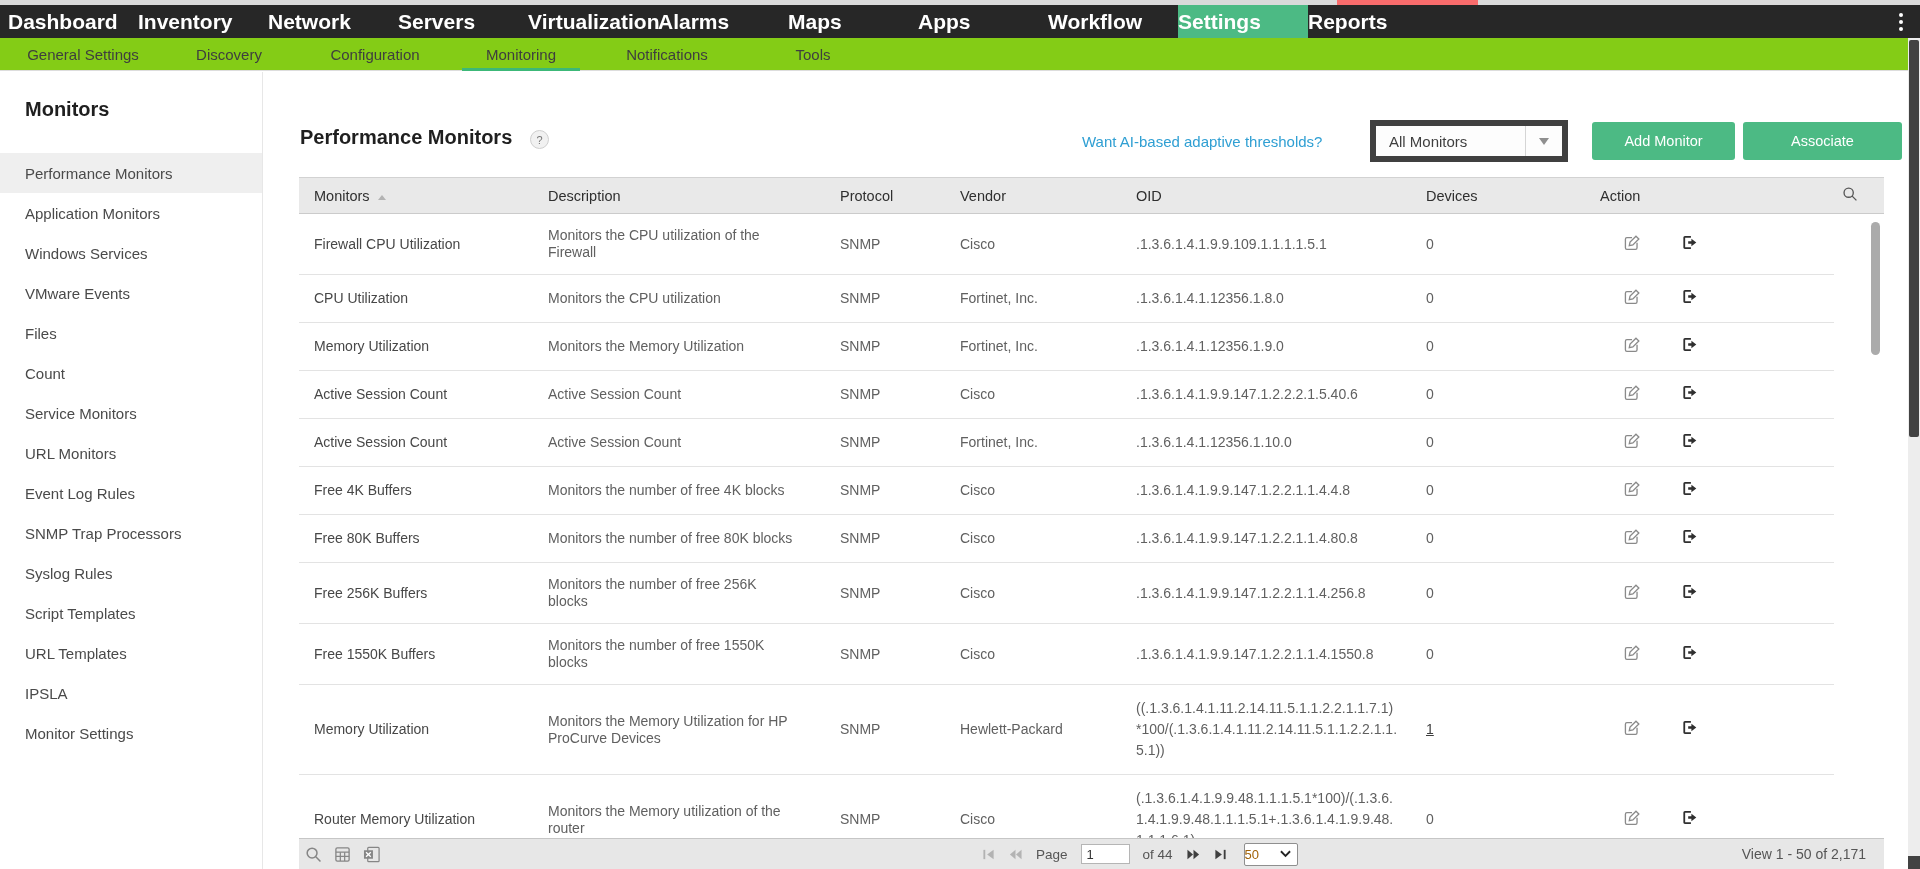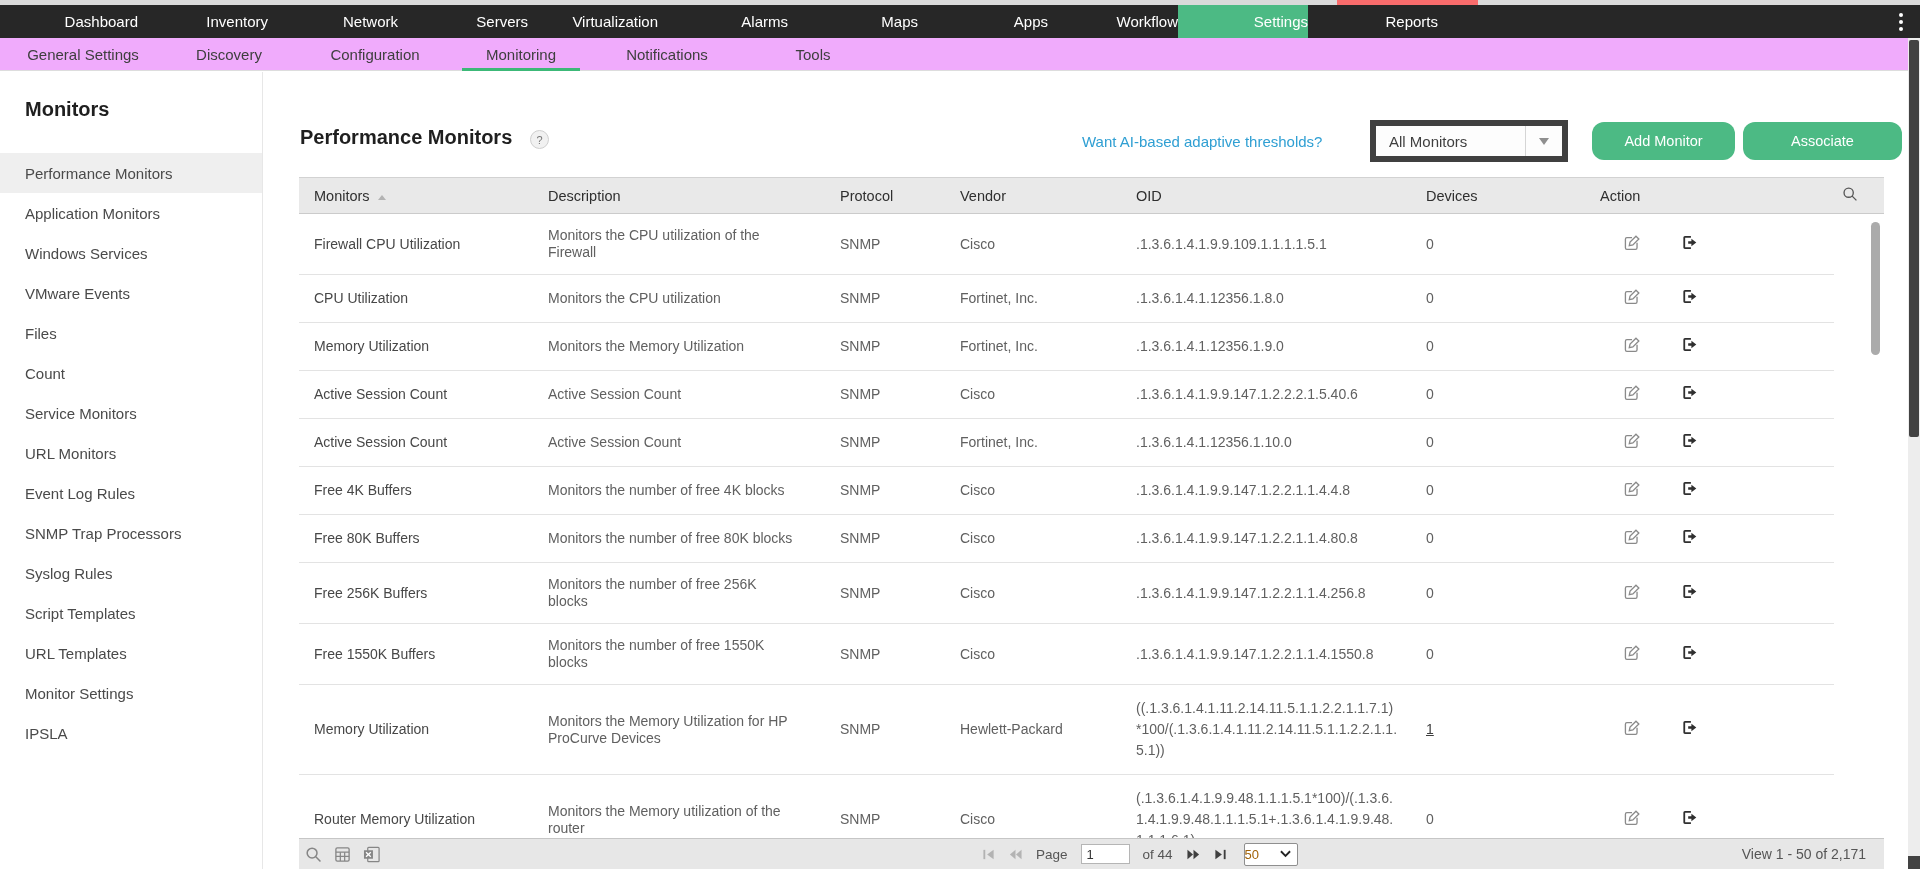--- a/index.html
+++ b/index.html
@@ -5,45 +5,45 @@
   html,body{margin:0;padding:0;background:#fff;}
   .screen{position:relative;width:1920px;height:869px;overflow:hidden;background:#fff;
           font-family:"Liberation Sans","DejaVu Sans",sans-serif;-webkit-font-smoothing:antialiased;}
 
   
   .topstrip{position:absolute;top:0;left:0;width:100%;height:5px;background:#dadada;}
   .redseg{position:absolute;left:1337px;top:0;width:141px;height:5px;background:#f96c6c;}
 
   
   .topnav{position:absolute;top:5px;left:0;width:100%;height:33px;background:#272727;display:flex;padding-left:8px;box-sizing:border-box;}
-  .topnav-item{width:130px;color:#fff;font-size:15px;display:flex;align-items:center;justify-content:flex-end;cursor:pointer;white-space:nowrap;}
+  .topnav-item{width:130px;color:#fff;font-size:21px;display:flex;align-items:center;justify-content:flex-start;cursor:pointer;white-space:nowrap;font-weight:bold;}
   .topnav-item.active{background:#4cba84;}
   .kebab{position:absolute;right:12px;top:5px;height:33px;width:14px;display:flex;flex-direction:column;align-items:center;justify-content:center;gap:3px;cursor:pointer;}
   .kebab i{width:4px;height:4px;border-radius:50%;background:#fff;}
 
   
-  .subnav{position:absolute;top:38px;left:0;width:100%;height:33px;background:#f0abfc;border-bottom:1px solid #ddd;display:flex;padding-left:10px;box-sizing:border-box;}
+  .subnav{position:absolute;top:38px;left:0;width:100%;height:33px;background:#84cc16;border-bottom:1px solid #ddd;display:flex;padding-left:10px;box-sizing:border-box;}
   .subnav-item{width:146px;display:flex;align-items:center;justify-content:center;font-size:15px;color:#3e3e3e;position:relative;cursor:pointer;white-space:nowrap;}
   .subnav-item.active::after{content:"";position:absolute;left:14px;right:14px;bottom:-1px;height:3px;background:#3cb878;}
 
   
   .sidebar{position:absolute;top:72px;left:0;width:263px;bottom:0;background:#fff;border-right:1px solid #e7e7e7;box-sizing:border-box;}
   .sidebar h2{margin:26px 0 0 25px;font-size:20px;color:#1f1f1f;font-weight:bold;}
   .sidebar ul{list-style:none;margin:32px 0 0 0;padding:0;}
   .sidebar li{height:40px;display:flex;align-items:center;padding-left:25px;font-size:15px;color:#4a4a4a;cursor:pointer;}
   .sidebar li.active{background:#efefef;}
 
   
   .page-title{position:absolute;left:300px;top:126px;font-size:20px;font-weight:bold;color:#1f1f1f;}
   .help-badge{position:absolute;left:530px;top:130px;width:17px;height:17px;border-radius:50%;background:#f1f1f1;border:1px solid #cfcfcf;color:#777;font-size:11px;display:flex;align-items:center;justify-content:center;cursor:pointer;}
   .ai-link{position:absolute;left:1082px;top:133px;font-size:15px;color:#2f9fd3;text-decoration:none;cursor:pointer;}
   .dropdown{position:absolute;left:1370px;top:120px;width:198px;height:42px;background:#fdfdfd;border:6px solid #404040;display:flex;align-items:center;box-sizing:border-box;cursor:pointer;}
   .dropdown .val{flex:1;padding-left:13px;font-size:15px;color:#3f3f3f;}
   .dropdown .arrow{width:36px;height:100%;border-left:1px solid #d5d5d5;display:flex;align-items:center;justify-content:center;}
-  .btn{position:absolute;top:122px;height:38px;border:none;border-radius:12px;background:#4cba84;color:#fff;font-size:14.5px;font-family:inherit;cursor:pointer;}
+  .btn{position:absolute;top:122px;height:38px;border:none;border-radius:3px;background:#4cba84;color:#fff;font-size:14.5px;font-family:inherit;cursor:pointer;}
   .btn.add{left:1592px;width:143px;}
   .btn.assoc{left:1743px;width:159px;}
 
   
   .table-wrap{position:absolute;left:299px;top:177px;width:1585px;height:661px;overflow:hidden;}
   table{width:1585px;border-collapse:collapse;table-layout:fixed;}
   thead th{height:36px;background:#e9e9e9;border-top:1px solid #d2d2d2;border-bottom:1px solid #cbcbcb;
            font-size:14.5px;font-weight:normal;color:#2f2f2f;text-align:left;padding:0 0 0 7px;box-sizing:border-box;}
   thead th.first{padding-left:15px;}
   .sort-tri{display:inline-block;width:0;height:0;border-left:4px solid transparent;border-right:4px solid transparent;border-bottom:5px solid #b3b3b3;margin-left:8px;vertical-align:1px;}
@@ -181,24 +181,24 @@
         <li>
           <span>Syslog Rules</span>
         </li>
         <li>
           <span>Script Templates</span>
         </li>
         <li>
           <span>URL Templates</span>
         </li>
         <li>
+          <span>IPSLA</span>
+        </li>
+        <li>
           <span>Monitor Settings</span>
-        </li>
-        <li>
-          <span>IPSLA</span>
         </li>
       </ul>
   </aside>
 
   <div class="page-title">Performance Monitors</div>
   <div class="help-badge">?</div>
   <a class="ai-link">Want AI-based adaptive thresholds?</a>
 
   <div class="dropdown">
     <span class="val">All Monitors</span>

